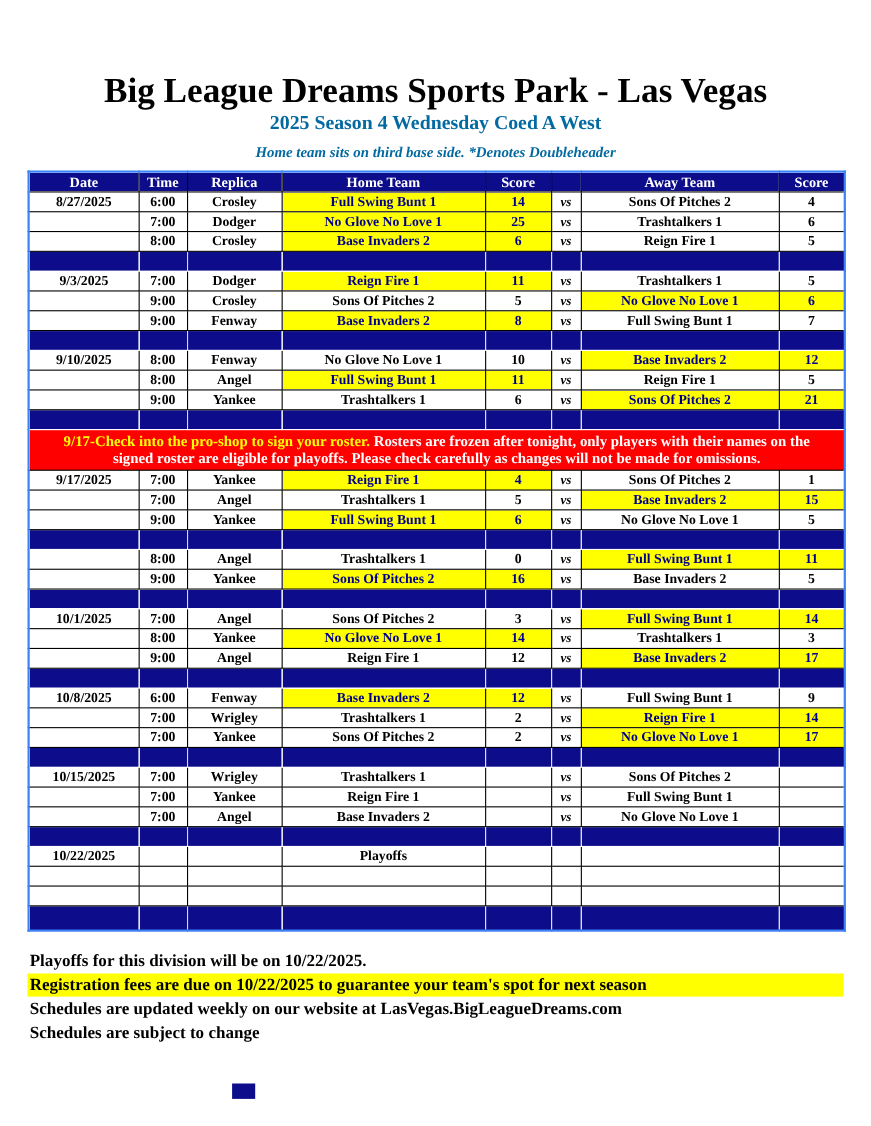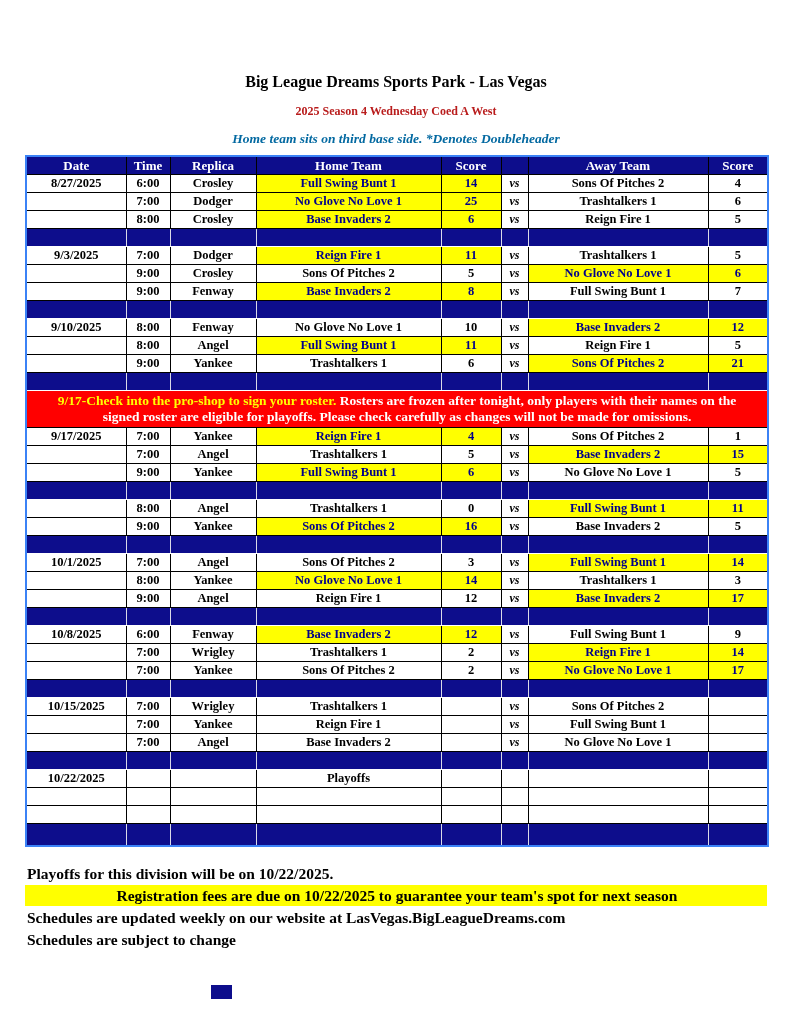--- a/index.html
+++ b/index.html
@@ -9,25 +9,25 @@
     --navy_text:#00008b;
   }
   html,body{margin:0;padding:0;}
   body{
     width:792px;height:1024px;background:#ffffff;position:relative;
     font-family:"Liberation Serif","DejaVu Serif",serif;
     -webkit-font-smoothing:antialiased;
   }
   .page{padding-top:68px;}
   .title{
-    text-align:center;font-size:16px;font-weight:bold;color:#000;
+    text-align:center;font-size:32px;font-weight:bold;color:#000;
     line-height:28px;
   }
   .subtitle{
-    text-align:center;font-size:12px;font-weight:bold;color:#b91c1c;
+    text-align:center;font-size:18px;font-weight:bold;color:#0369a1;
     line-height:23px;margin-top:4px;
   }
   .note{
     text-align:center;font-size:13.5px;font-weight:bold;font-style:italic;color:#0369a1;
     line-height:17px;margin-top:7px;
   }
   table.sched{
     margin:8px 0 16px 25px;width:742px;border-collapse:collapse;table-layout:fixed;
     border:2px solid #3b82f6;
   }
@@ -46,21 +46,21 @@
   .sched tr.banner td{
     background:var(--red);color:#ffffff;font-size:13.5px;font-weight:bold;
     text-align:center;padding:2px 20px;line-height:16px;white-space:normal;height:auto;
   }
   .sched tr.banner .hl{color:var(--yellow);}
   .footer{margin:6px 0 0 25px;width:742px;}
   .fline{
     font-size:15.5px;font-weight:bold;color:#000;line-height:21px;margin-top:1px;
     padding-left:2px;
   }
-  .fline.hl{background:var(--yellow);text-align:center;}
+  .fline.hl{background:var(--yellow);}
   .stray{
     position:absolute;left:211px;top:985px;width:21px;height:14px;background:var(--navy);
   }
 </style>
 </head>
 <body>
 
 <div class="page">
   <div class="title">Big League Dreams Sports Park - Las Vegas</div>
   <div class="subtitle">2025 Season 4 Wednesday Coed A West</div>

